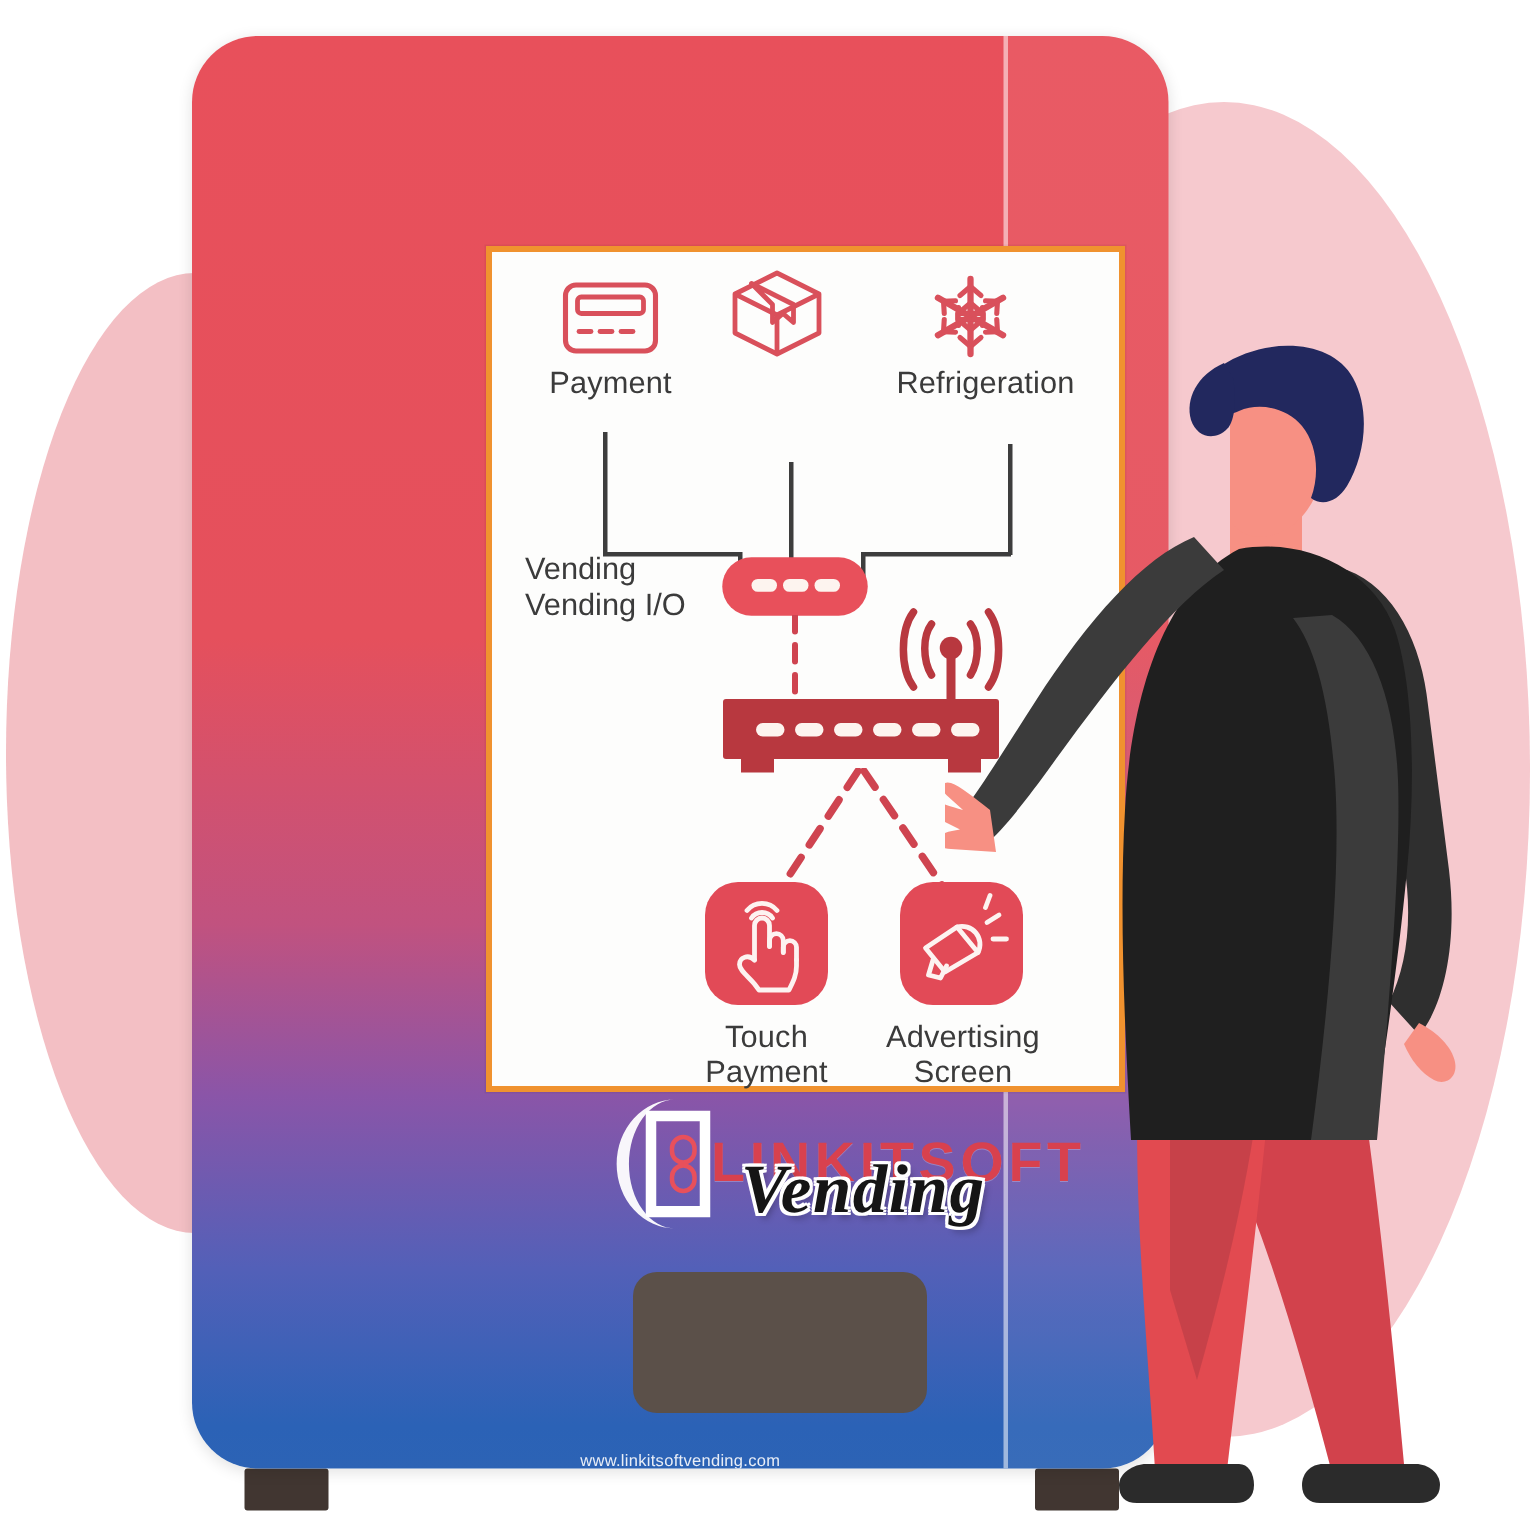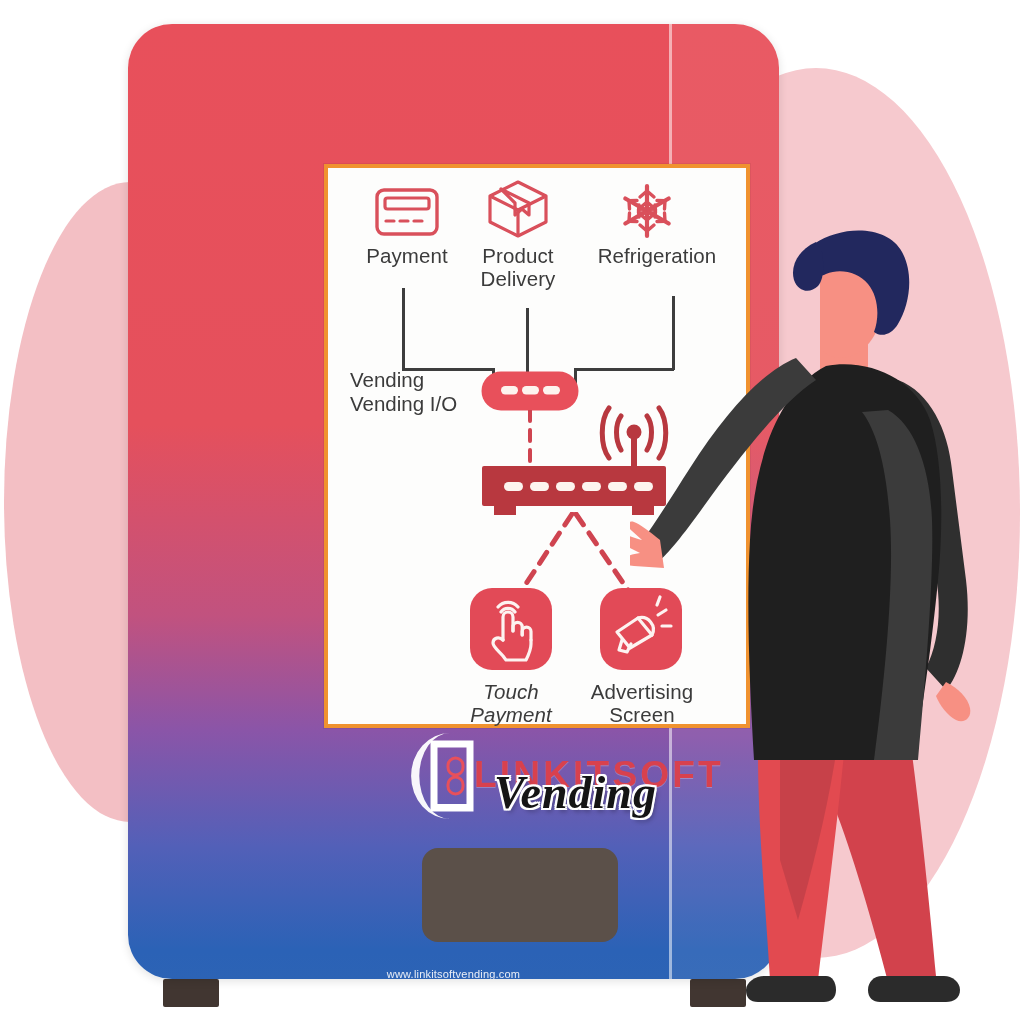--- a/index.html
+++ b/index.html
@@ -134,24 +134,20 @@
             <path d="M29 49 L22 43 M29 49 L36 43 M29 38 L22.5 32.5 M29 38 L35.5 32.5"></path>
             <path d="M11 18.8 L11.5 27 M11 18.8 L19 18.5 M20.5 27.2 L21 35 M20.5 27.2 L28 27"></path>
             <path d="M47 39.2 L46.5 31 M47 39.2 L39 39.5 M37.5 30.8 L37 23 M37.5 30.8 L30 31"></path>
             <path d="M11 39.2 L11.5 31 M11 39.2 L19 39.5 M20.5 30.8 L21 23 M20.5 30.8 L28 31"></path>
             <path d="M47 18.8 L46.5 27 M47 18.8 L39 18.5 M37.5 27.2 L37 35 M37.5 27.2 L30 27"></path>
           </g>
         </svg>
 
         <div class="node-label" style="left:12px;top:76px;width:134px;">Payment</div>
 
-        <div class="node-label" style="left:128px;top:76px;width:124px;">
-          <span>Product</span><br>
-          <span>Delivery</span>
-        </div>
 
         <div class="node-label" style="left:240px;top:76px;width:178px;">Refrigeration</div>
 
         <div class="wire" style="left:74px;top:120px;width:2.6px;height:82px;"></div>
         <div class="wire" style="left:74px;top:200px;width:92px;height:2.6px;"></div>
         <div class="wire" style="left:164px;top:200px;width:2.6px;height:22px;"></div>
 
         <div class="wire" style="left:198px;top:140px;width:2.6px;height:82px;"></div>
 
         <div class="wire" style="left:344px;top:128px;width:2.6px;height:74px;"></div>
@@ -212,21 +208,21 @@
           <g fill="none" stroke="#fdf3f1" stroke-width="3.2" stroke-linecap="round" stroke-linejoin="round">
             <path d="M33 52 L33 29 a5 5 0 0 1 10 0 L43 43"></path>
             <path d="M43 43 L43 39 a4.6 4.6 0 0 1 9.2 0 L52.2 47"></path>
             <path d="M52.2 47 L52.2 43.5 a4.4 4.4 0 0 1 8.8 0 L61 52"></path>
             <path d="M33 52 c-4 -4 -10 -2 -10 3 c0 4 6 8 10 13 l3 4 h20 c3 -6 5 -10 5 -16 l0 -4"></path>
             <path d="M31 24 a8.5 8.5 0 0 1 14 0"></path>
             <path d="M28 19 a13 13 0 0 1 20 0"></path>
           </g>
         </svg>
 
-        <div class="node-label" style="left:114px;top:512px;width:138px;font-style:italic;">
+        <div class="node-label" style="left:114px;top:512px;width:138px;">
           <span>Touch</span><br>
           <span>Payment</span>
         </div>
 
         <svg style="position:absolute;left:272px;top:420px;" width="82" height="82" viewBox="0 0 82 82">
           <rect x="0" y="0" width="82" height="82" rx="22" fill="#e24a57"></rect>
           <g fill="none" stroke="#fdf3f1" stroke-width="3.2" stroke-linecap="round" stroke-linejoin="round">
             <path d="M17 44 L38 30 L52 47 L30 60 Z"></path>
             <path d="M38 30 a12 12 0 0 1 14 17"></path>
             <path d="M22 52 L19 62 l8 2 l4 -8"></path>

